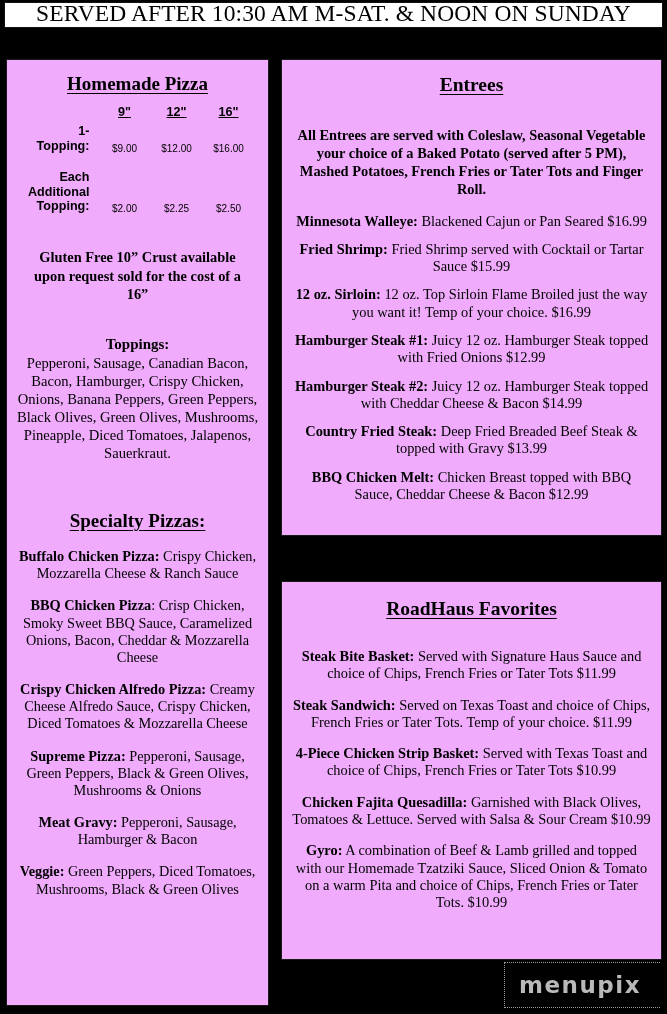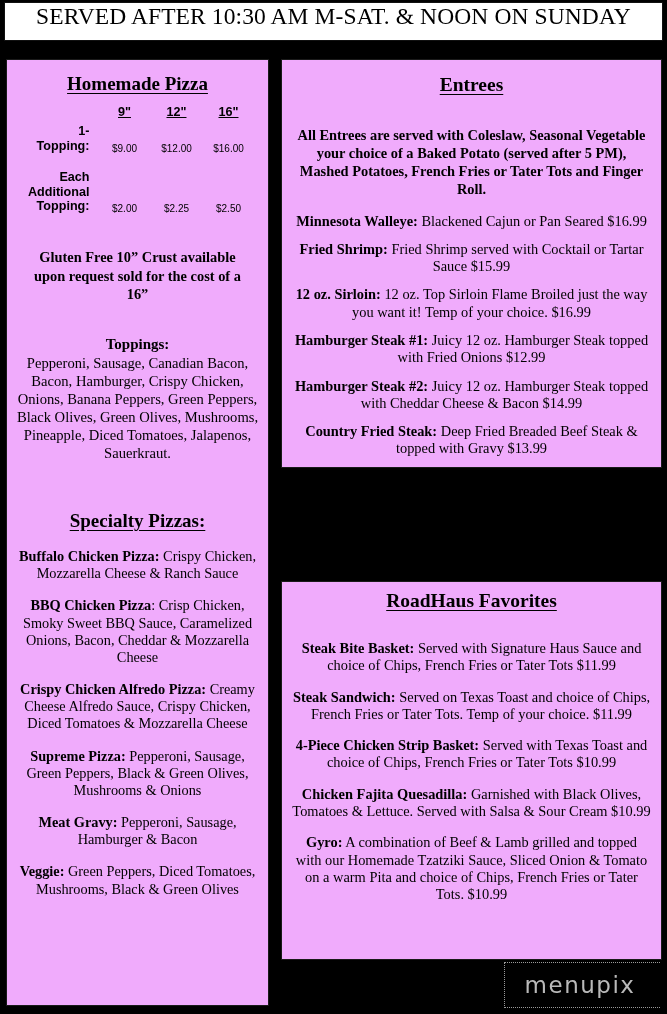--- a/index.html
+++ b/index.html
@@ -13,58 +13,58 @@
   #page {
     position: relative;
     width: 667px; height: 1014px;
     background: #000000;
   }
 
   
   .header-band {
     position: absolute;
     left: 4px; top: 2px;
-    width: 659px; height: 39px;
+    width: 659px; height: 26px;
     background: #ffffff;
     border: 1px solid #111;
     display: flex;
-    align-items: flex-start;
+    align-items: flex-end;
     justify-content: center;
   }
   .header-title {
     font-family: "Liberation Serif", "DejaVu Serif", serif;
     font-size: 23.5px;
     letter-spacing: 0.1px;
     color: #000;
     white-space: nowrap;
   }
 
   
   .panel {
     position: absolute;
     background: #f0abfc;
     border: 1px solid #1a1a1a;
     overflow: hidden;
   }
   #panel-left  { left: 6px;   top: 59px;  width: 263px; height: 947px; }
-  #panel-tr    { left: 281px; top: 59px;  width: 381px; height: 409px; }
+  #panel-tr    { left: 281px; top: 59px;  width: 381px; height: 477px; }
   #panel-br    { left: 281px; top: 581px; width: 381px; height: 379px; }
 
   
   .section-head {
     text-align: center;
     font-weight: bold;
     color: #000;
     text-decoration: underline;
     text-underline-offset: 3px;
   }
   .head-pizza     { font-size: 19px; margin-top: 13px; }
   .head-entrees   { font-size: 19.5px; margin-top: 14px; }
   .head-specialty { font-size: 19px; margin-top: 48px; }
-  .head-favorites { font-size: 19.5px; margin-top: 8px; }
+  .head-favorites { font-size: 19.5px; margin-top: 16px; }
 
   
   .price-table {
     font-family: "Liberation Sans", "DejaVu Sans", sans-serif;
     margin: 10px auto 0 auto;
     border-collapse: collapse;
     font-size: 12.6px;
     color: #000;
   }
   .price-table td, .price-table th { padding: 0; }
@@ -149,21 +149,21 @@
     width: 160px; height: 44px;
     display: flex;
     align-items: center;
     justify-content: center;
   }
   .watermark-text {
     font-family: "DejaVu Sans", "Liberation Sans", sans-serif;
     font-size: 23px;
     color: #b9b9b9;
     letter-spacing: 1.5px;
-    font-weight: 400;
+    font-weight: 700;
   }
   .watermark-frame {
     position: absolute;
     left: 504px; top: 962px;
     width: 156px; height: 46px;
     border: 1px dotted #9a9a9a;
     border-right: none;
   }
 </style>
 </head>

